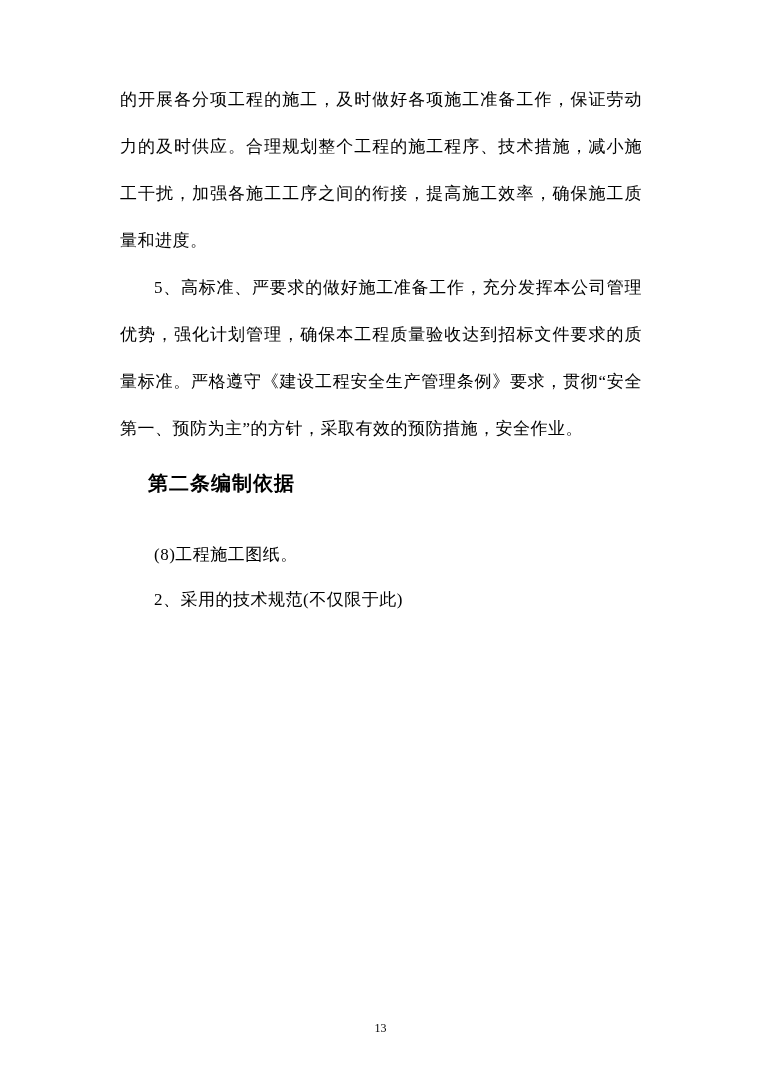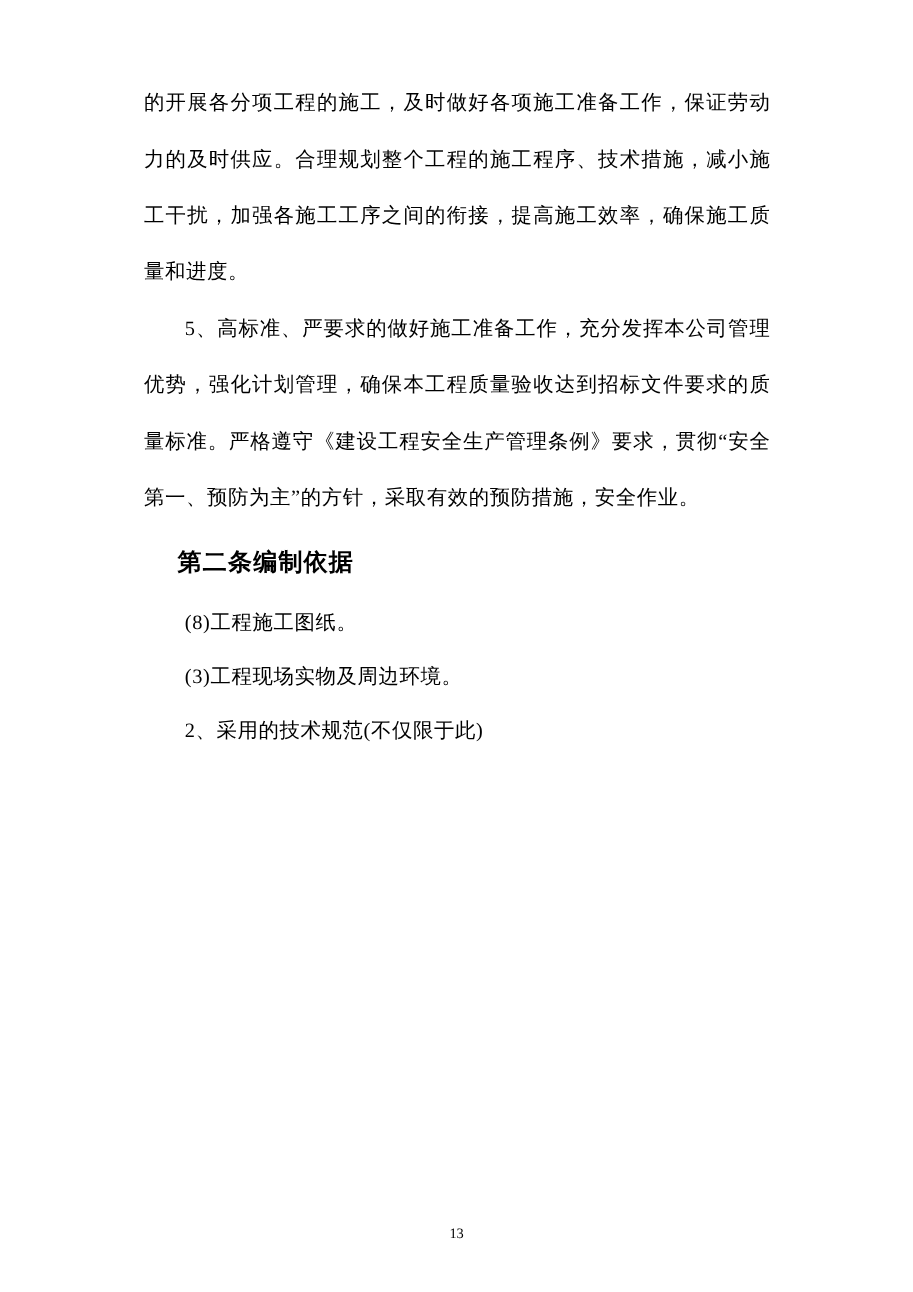--- a/index.html
+++ b/index.html
@@ -12,37 +12,37 @@
     width: 761px;
     height: 1077px;
     background: #ffffff;
     color: #000000;
     font-family: "Liberation Serif", "DejaVu Serif", serif;
     overflow: hidden;
     box-sizing: border-box;
   }
   .content {
     position: absolute;
-    top: 62px;
+    top: 76px;
     left: 120px;
     width: 522px;
   }
   p.body {
     margin: 0;
     font-size: 17px;
     line-height: 47px;
     text-align: justify;
     text-justify: inter-character;
     letter-spacing: 0.5px;
   }
   p.body.indent {
     text-indent: 34px;
   }
   h2.heading {
-    margin: 16px 0 12px 28px;
+    margin: 16px 0 34px 28px;
     font-size: 20px;
     font-weight: bold;
     line-height: 30px;
     letter-spacing: 1px;
   }
   p.list {
     margin: 0 0 0 34px;
     font-size: 17px;
     line-height: 45px;
     letter-spacing: 0.5px;
@@ -59,17 +59,16 @@
 </style>
 </head>
 <body>
 
 <div class="page">
   <div class="content">
     <p class="body">的开展各分项工程的施工，及时做好各项施工准备工作，保证劳动力的及时供应。合理规划整个工程的施工程序、技术措施，减小施工干扰，加强各施工工序之间的衔接，提高施工效率，确保施工质量和进度。</p>
     <p class="body indent">5、高标准、严要求的做好施工准备工作，充分发挥本公司管理优势，强化计划管理，确保本工程质量验收达到招标文件要求的质量标准。严格遵守《建设工程安全生产管理条例》要求，贯彻“安全第一、预防为主”的方针，采取有效的预防措施，安全作业。</p>
     <h2 class="heading">第二条编制依据</h2>
     <p class="list">(8)工程施工图纸。</p>
-    <p class="list">(3)工程现场实物及周边环境。</p>
     <p class="list">2、采用的技术规范(不仅限于此)</p>
   </div>
   <div class="page-number">13</div>
 </div>
 
 </body></html>

